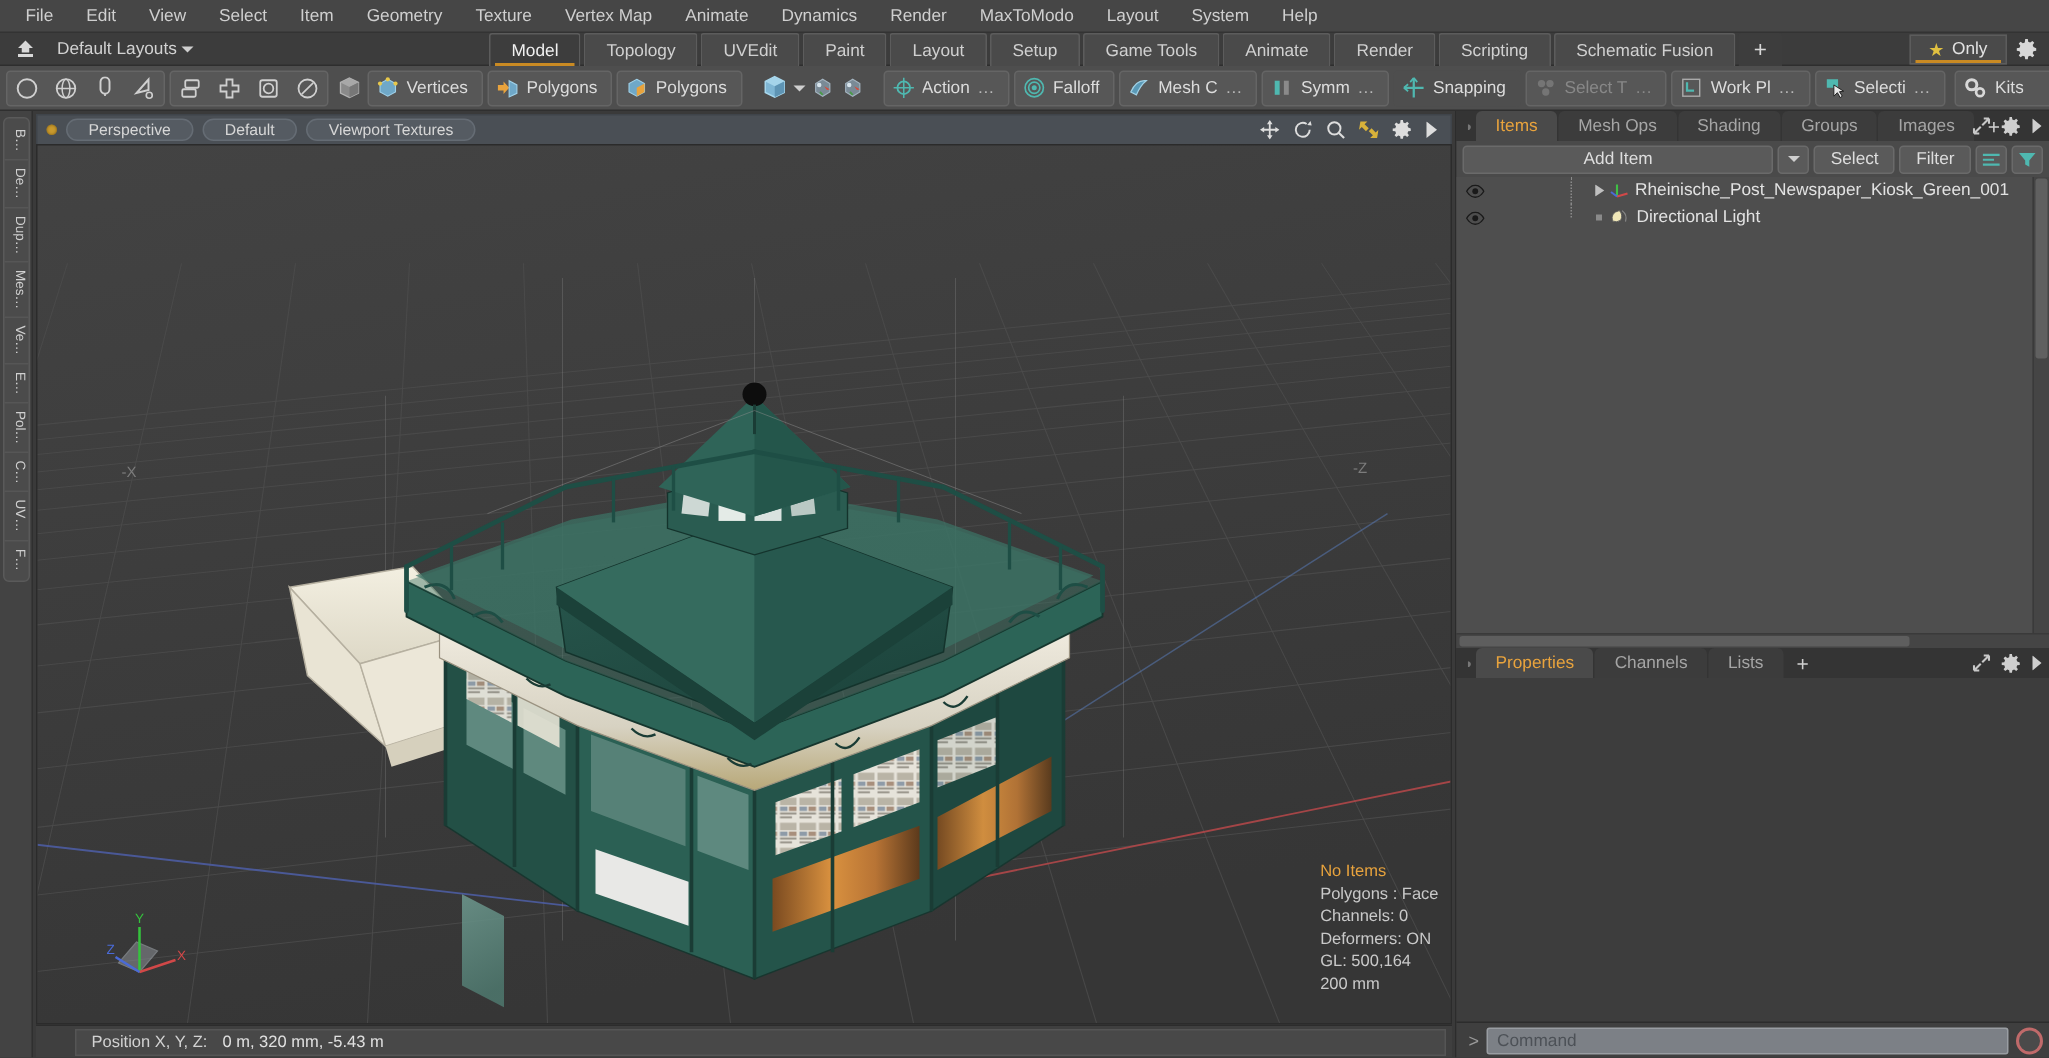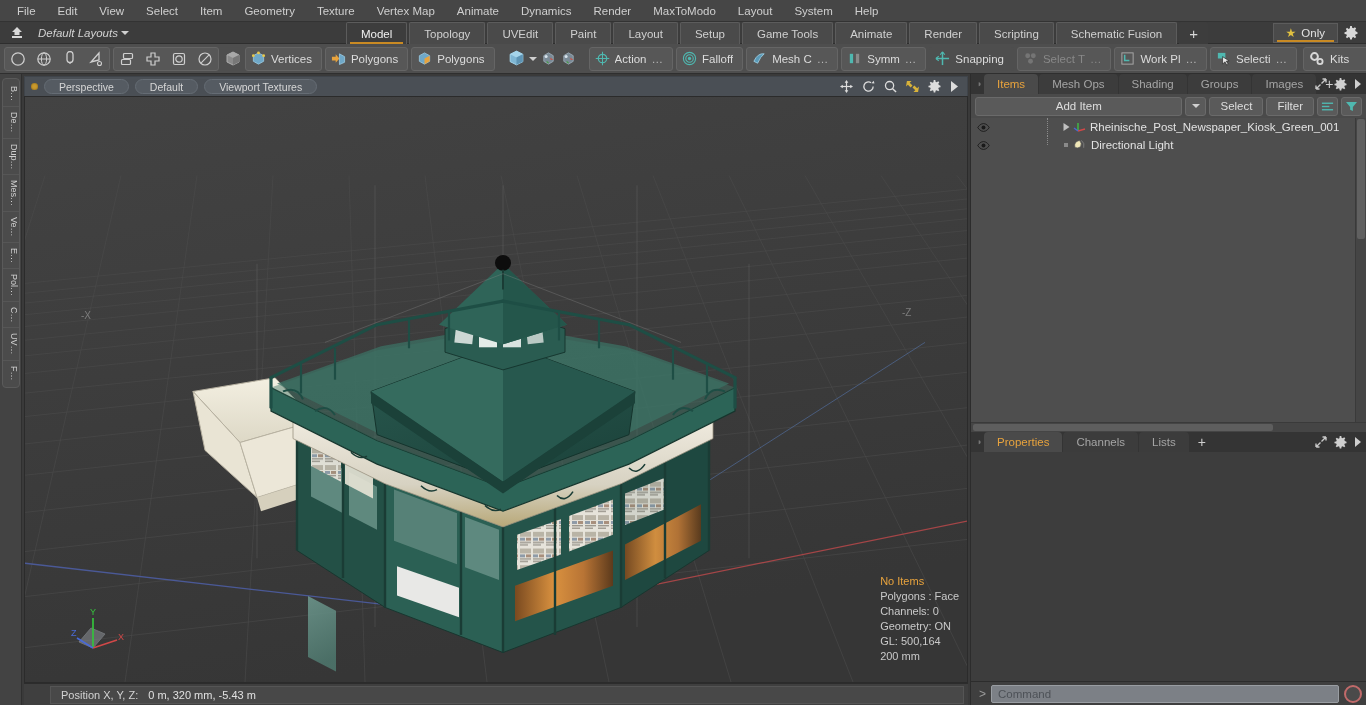--- a/index.html
+++ b/index.html
@@ -28,31 +28,31 @@
   .layoutrow {
     height: 22px; background: #3c3c3c; display: flex; align-items: center;
     flex: 0 0 22px; border-bottom: 1px solid #2e2e2e; position: relative;
   }
   .home-ico {
     width: 22px; height: 18px; display: flex; align-items: center; justify-content: center;
     margin-left: 6px; color: #d8d8d8;
   }
   .layoutsel {
     margin-left: 6px; color: #d2d2d2; font-size: 11.5px; white-space: nowrap;
-    padding: 0 4px; display: flex; align-items: center; gap: 3px; font-style: italic;
+    padding: 0 4px; display: flex; align-items: center; gap: 3px;
   }
   .caret { width: 0; height: 0; border-left: 4px solid transparent; border-right: 4px solid transparent; border-top: 4px solid #cfcfcf; }
   .ltabs { position: absolute; left: 326px; top: 0; display: flex; height: 22px; align-items: stretch; }
   .ltab {
     background: #4a4a4a; border: 1px solid #5c5c5c; border-bottom: none;
     margin-right: 2px; padding: 0 14px; display: flex; align-items: center;
     font-size: 11.5px; color: #d0d0d0; white-space: nowrap; cursor: default; position: relative;
     border-radius: 2px 2px 0 0;
   }
-  .ltab.active { background: #3d3d3d; color: #f0f0f0; margin-left: 20px; }
+  .ltab.active { background: #3d3d3d; color: #f0f0f0; }
   .ltab.active::after {
     content: ""; position: absolute; left: 3px; right: 3px; bottom: 0; height: 2px; background: #c98a23;
   }
   .ltab.plus { padding: 0 9px; font-size: 15px; background: #3d3d3d; border-color: transparent; color: #d8d8d8; }
   .rightbox { position: absolute; right: 4px; top: 1px; display: flex; align-items: center; gap: 2px; }
   .onlybtn {
     background: #4a4a4a; border: 1px solid #5c5c5c; height: 20px; display: flex; align-items: center;
     gap: 5px; padding: 0 12px; color: #e2e2e2; font-size: 11.5px; position: relative;
   }
   .onlybtn::after { content:""; position:absolute; left:3px; right:3px; bottom:0; height:2px; background:#c98a23; }
@@ -741,21 +741,21 @@
             <text x="47" y="36" fill="#d14848" font-size="9" font-family="Liberation Sans, sans-serif">X</text>
             <line x1="22" y1="44" x2="6" y2="34" stroke="#4a6ad6" stroke-width="1.7"></line>
             <text x="0" y="32" fill="#4a6ad6" font-size="9" font-family="Liberation Sans, sans-serif">Z</text>
           </svg>
         </div>
 
         <div class="vp-stats">
           <div class="hl">No Items</div>
           <div>Polygons : Face</div>
           <div>Channels: 0</div>
-          <div>Geometry: ON</div>
+          <div>Deformers: ON</div>
           <div>GL: 500,164</div>
           <div>200 mm</div>
         </div>
       </div>
 
       <div class="statusbar">
         <div class="statusbox">
           <span class="k">Position X, Y, Z:</span>
           <span class="v">0 m, 320 mm, -5.43 m</span>
         </div>

